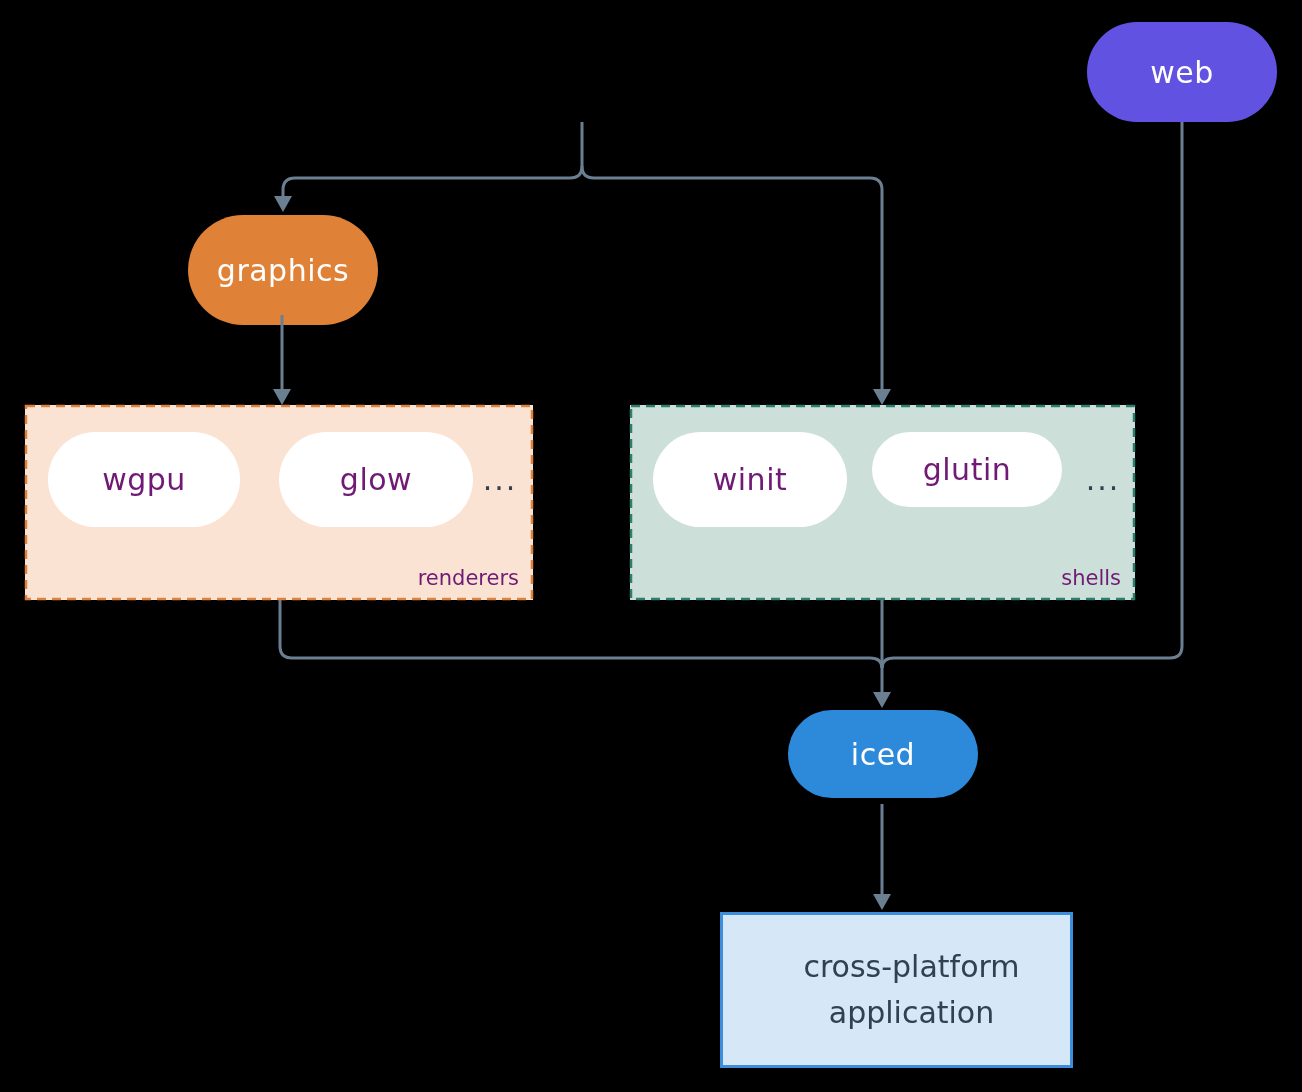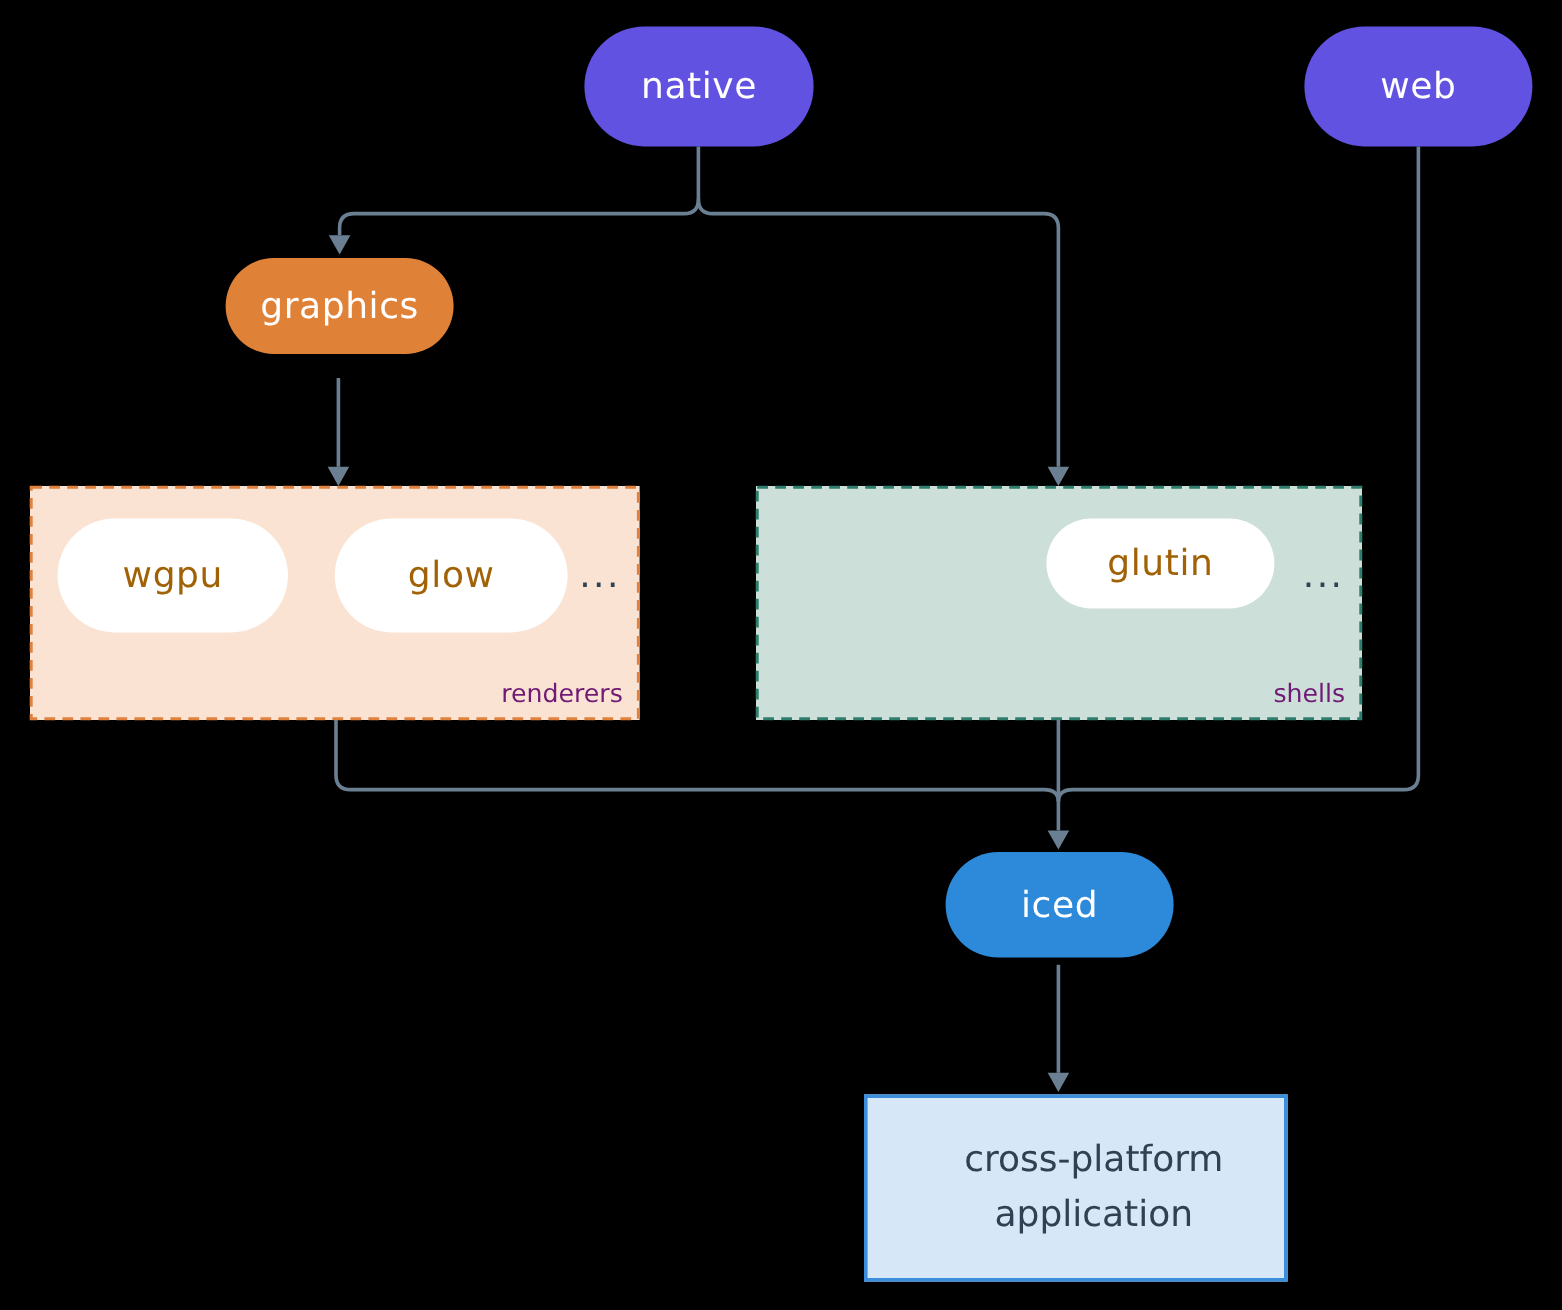--- a/index.html
+++ b/index.html
@@ -7,21 +7,21 @@
     position:relative; width:1302px; height:1092px; background:#000000;
     font-family:"DejaVu Sans","Liberation Sans",sans-serif; overflow:hidden;
   }
   .pill {
     position:absolute; display:flex; align-items:center; justify-content:center;
     border-radius:999px; font-size:30px; letter-spacing:0.5px;
   }
   .pill.purple { background:#6252e1; color:#ffffff; }
   .pill.orange { background:#e08138; color:#ffffff; }
   .pill.blue   { background:#2d89da; color:#ffffff; }
-  .pill.white  { background:#ffffff; color:#a16207; }
+  .pill.white  { background:#ffffff; color:#701a75; }
   .group { position:absolute; }
   .group.renderers { background:#fae3d3; }
   .group.shells    { background:#ccdfd8; }
   .group-label {
     position:absolute; right:14px; bottom:10px;
     font-size:21px; color:#701a75;
   }
   .ellipsis {
     position:absolute; display:flex; align-items:center; justify-content:center;
     font-size:30px; color:#2f4152; letter-spacing:2px;
@@ -39,30 +39,30 @@
 <div class="canvas">
 
   <div class="group renderers" style="left:25px; top:405px; width:508px; height:195px;">
     <div class="pill white" style="left:23px; top:27px; width:192px; height:95px;">wgpu</div>
     <div class="pill white" style="left:254px; top:27px; width:194px; height:95px;">glow</div>
     <div class="ellipsis" style="left:442px; top:27px; width:66px; height:95px;">...</div>
     <div class="group-label">renderers</div>
   </div>
 
   <div class="group shells" style="left:630px; top:405px; width:505px; height:195px;">
+    <div class="pill white" style="left:23px; top:27px; width:194px; height:95px;">winit</div>
     <div class="pill white" style="left:242px; top:27px; width:190px; height:75px;">glutin</div>
     <div class="ellipsis" style="left:440px; top:27px; width:66px; height:95px;">...</div>
     <div class="group-label">shells</div>
   </div>
 
-  <div class="pill purple" style="left:487px; top:22px; width:191px; height:100px;">native</div>
 
   <div class="pill purple" style="left:1087px; top:22px; width:190px; height:100px;">web</div>
 
-  <div class="pill orange" style="left:188px; top:215px; width:190px; height:80px;">graphics</div>
+  <div class="pill orange" style="left:188px; top:215px; width:190px; height:110px;">graphics</div>
 
   <div class="pill blue" style="left:788px; top:710px; width:190px; height:88px;">iced</div>
 
   <div class="app-box" style="left:720px; top:912px; width:317px; height:150px;">
     <div>cross-platform</div>
     <div>application</div>
   </div>
 
   <svg class="overlay" width="1302" height="1092" viewBox="0 0 1302 1092">
 

